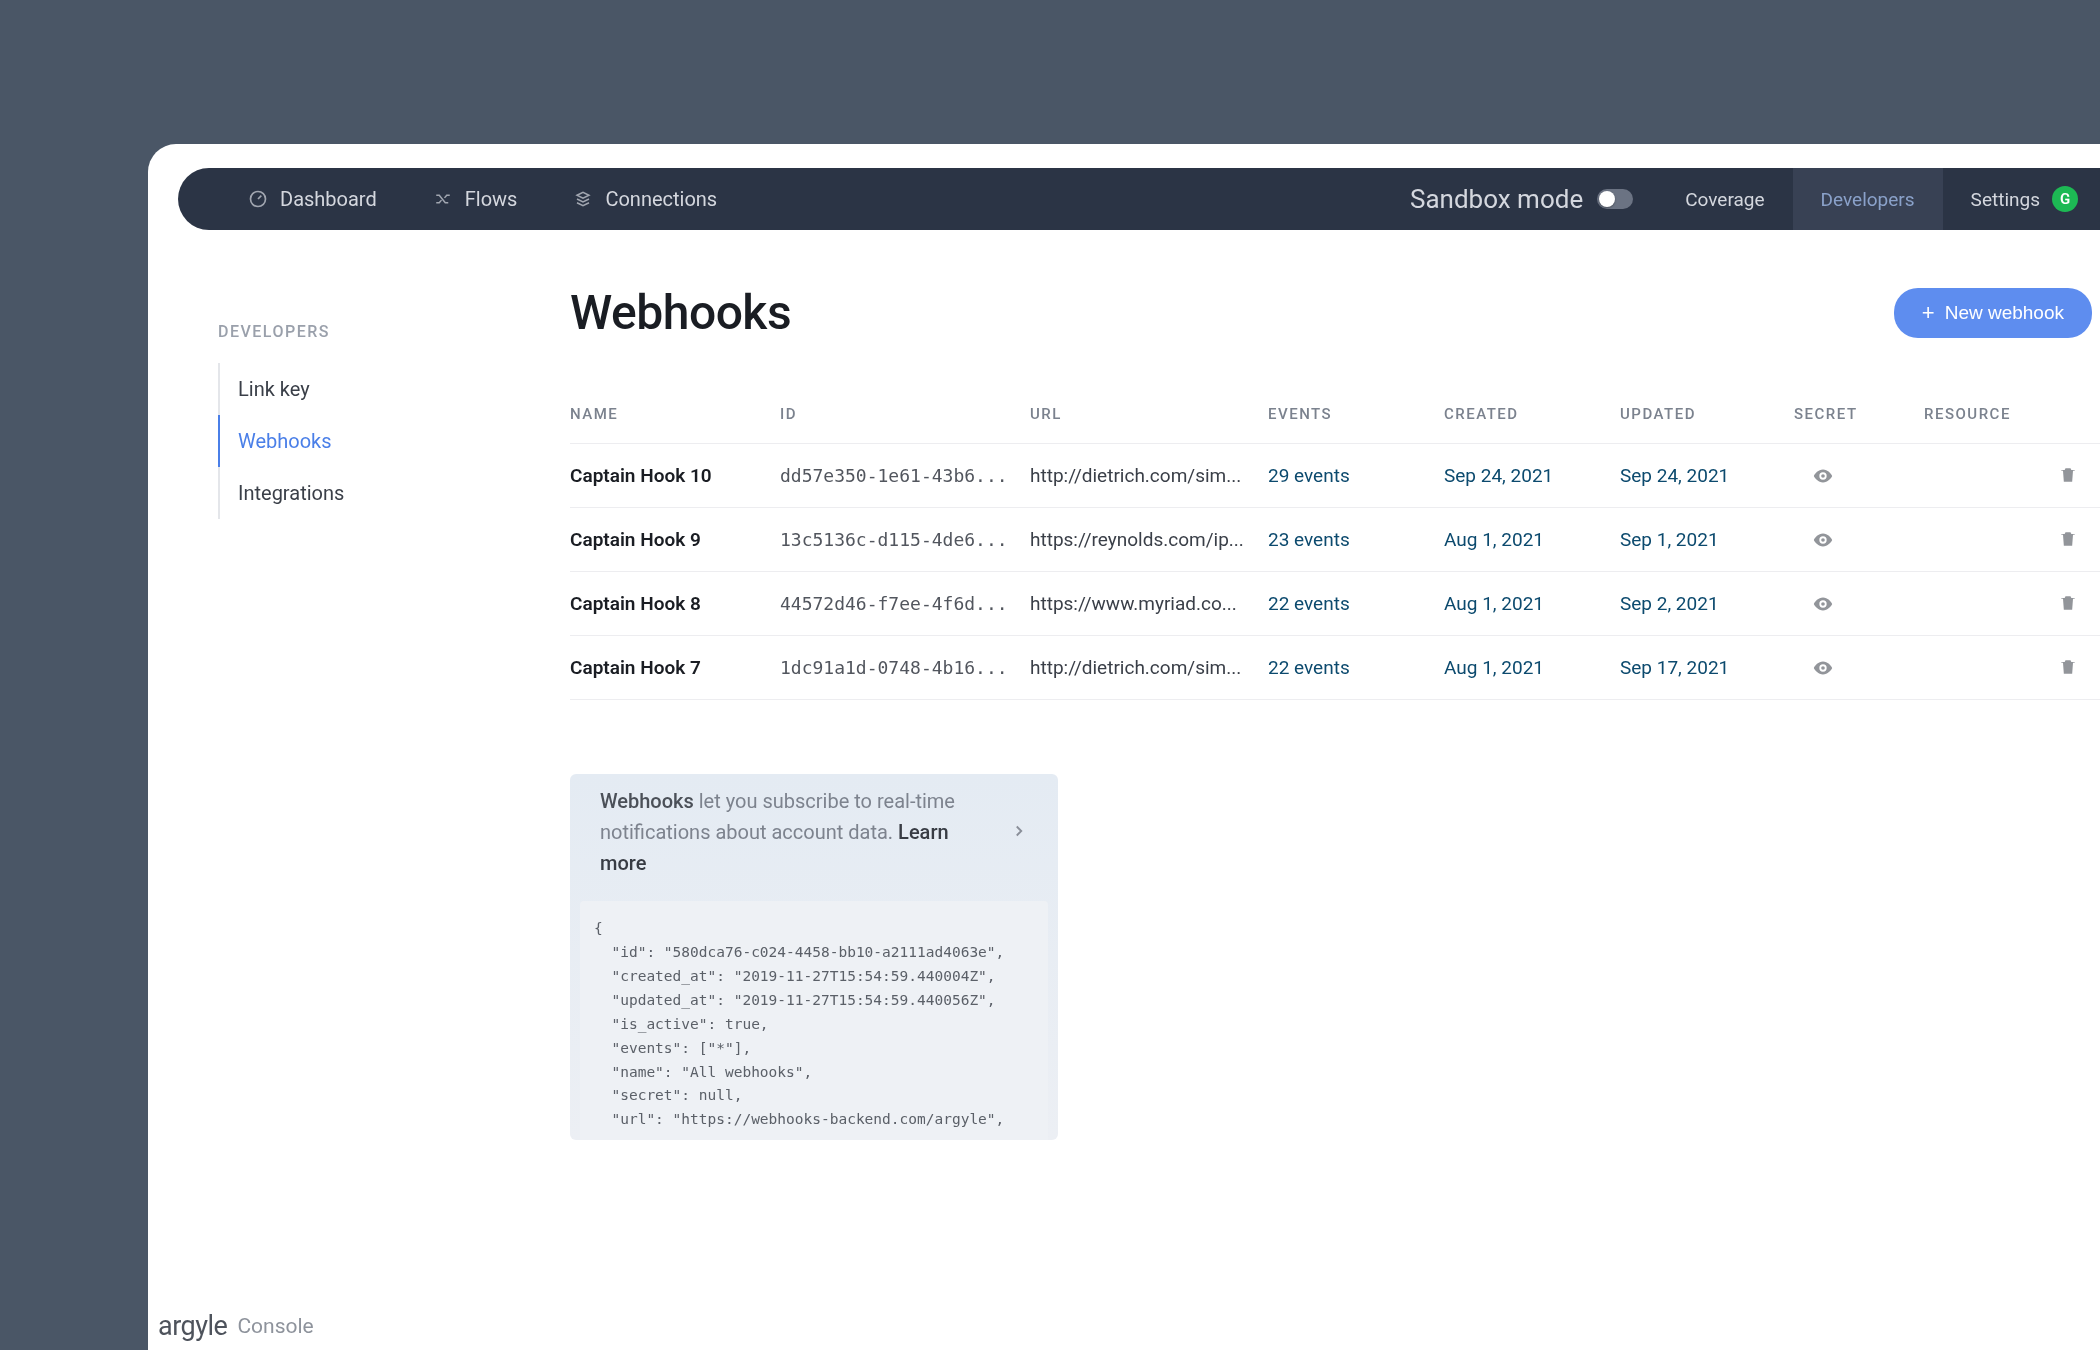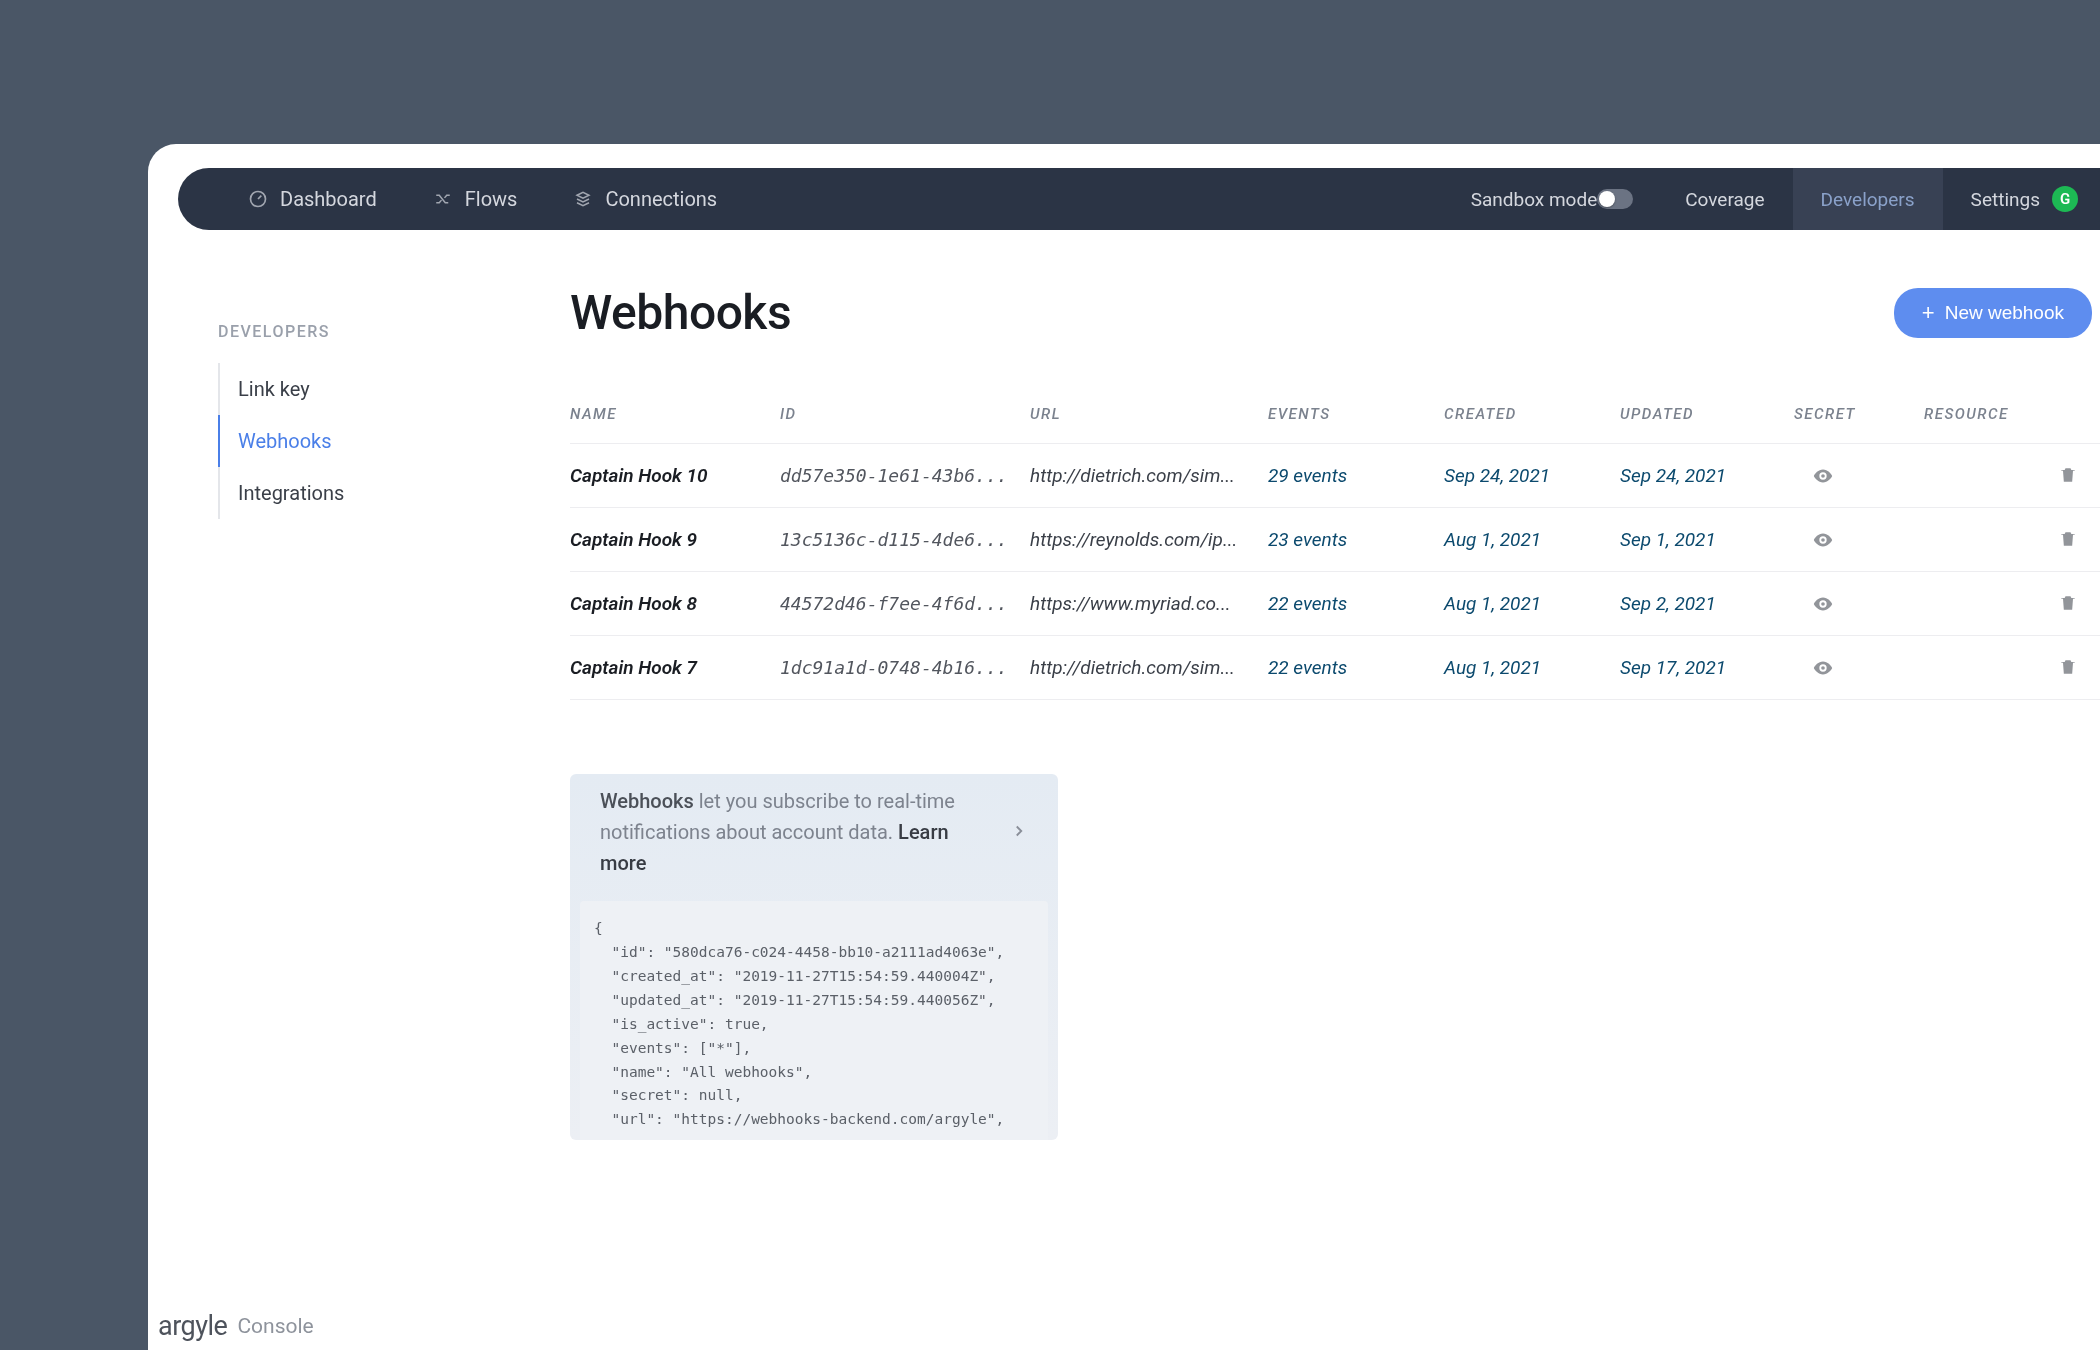--- a/index.html
+++ b/index.html
@@ -36,21 +36,21 @@
   font-size: 20px;
 }
 .topbar-left { display: flex; align-items: center; gap: 0; padding-left: 42px; }
 .nav-item {
   display: flex; align-items: center; gap: 12px;
   padding: 4px 28px; height: 62px;
   cursor: pointer; color: #d4d7de;
 }
 .nav-item .icon-wrap { width: 20px; height: 20px; display:flex; align-items:center; justify-content:center; opacity:.7; }
 .topbar-right { margin-left: auto; display: flex; align-items: center; height: 100%; }
-.sandbox { display:flex; align-items:center; padding: 0 24px; color:#d4d7de; font-size:19px; }
+.sandbox { display:flex; align-items:center; gap:14px; padding: 0 24px; color:#d4d7de; font-size:26px; }
 .toggle {
   width: 36px; height: 20px; border-radius: 10px; background:#6b7383;
   position: relative;
 }
 .toggle::after {
   content:""; position:absolute; left:2px; top:2px; width:16px; height:16px;
   background:#fff; border-radius:50%;
   box-shadow: 0 1px 2px rgba(0,0,0,.3);
 }
 .right-link { padding: 0 28px; height:62px; display:flex; align-items:center; cursor:pointer; color:#d4d7de; font-size:19px;}
@@ -81,21 +81,21 @@
 }
 .page-header { display:flex; align-items:center; justify-content:space-between; padding-right: 0; }
 .page-title { font-size: 48px; font-weight: 500; color:#1a1d23; letter-spacing:-.5px;}
 .new-btn {
   background:#5e8def; color:#fff; border:none; border-radius: 24px;
   padding: 14px 28px; font-size:19px; display:flex; align-items:center; gap:10px;
   cursor:pointer; margin-right: 8px;
 }
 .new-btn .plus { font-size: 22px; line-height:1; }
 
-.table { margin-top: 64px; font-style: italic; }
+.table { margin-top: 64px; }
 .thead {
   display:grid;
   grid-template-columns: 210px 250px 238px 176px 176px 174px 130px 1fr;
   font-size:15px; letter-spacing:1.5px; color:#7b828e; font-weight:500;
   padding: 0 0 20px 0;
 }
 .trow {
   display:grid;
   grid-template-columns: 210px 250px 238px 176px 176px 174px 130px 1fr;
   align-items:center;

